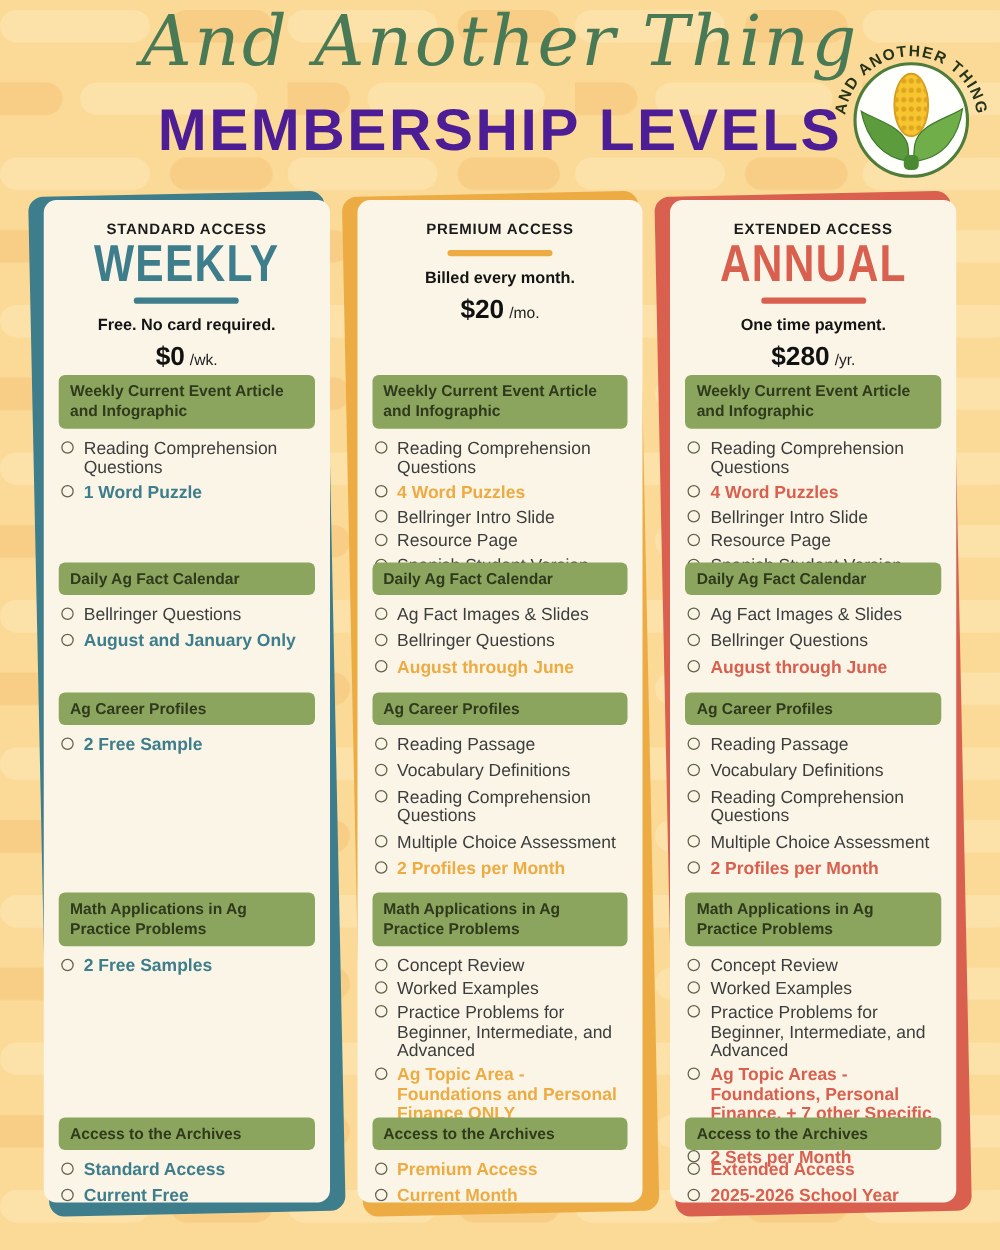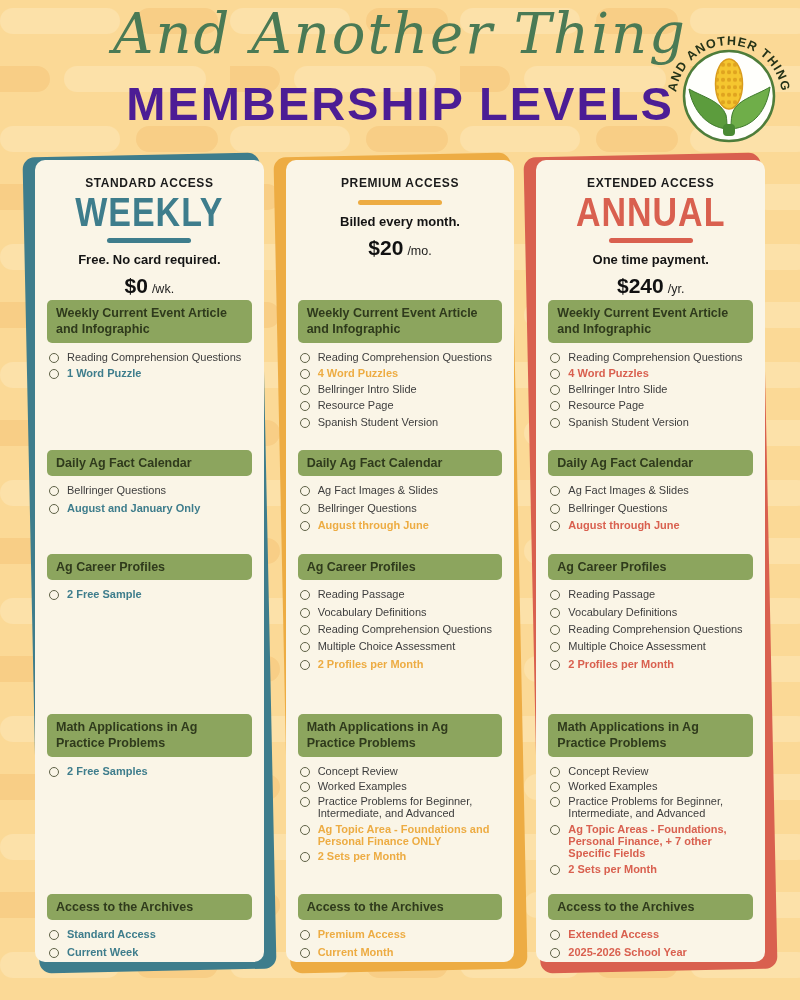--- a/index.html
+++ b/index.html
@@ -36,21 +36,21 @@
   .rows{display:flex;flex-direction:column;padding:0 12px;height:782px;}
   .row{overflow:visible;}
   .row-0{height:150px;}
   .row-1{height:104px;}
   .row-2{height:160px;}
   .row-3{height:180px;}
   .row-4{flex:1;}
   .sec-header{background:#8CA55E;border-radius:5px;padding:5px 9px;margin-bottom:8px;
     font-size:12.5px;font-weight:700;line-height:1.3;color:#2F3A1C;}
   .items{list-style:none;margin:0;padding:0 0 0 2px;}
-  .item{display:flex;gap:8px;margin-bottom:5px;font-size:11px;line-height:1.12;color:#3D3D3D;}
+  .item{display:flex;gap:8px;margin-bottom:5px;font-size:14px;line-height:1.12;color:#3D3D3D;}
   .row-3 .item{margin-bottom:3px;}
   .row-0 .item{margin-bottom:4px;}
   .bullet{flex:none;width:8px;height:8px;margin-top:2px;border:1.5px solid #5F6247;border-radius:50%;}
   .item.hl .item-text{color:var(--accent);font-weight:700;}
 </style>
 </head>
 <body>
 
 <div class="page">
 
@@ -165,21 +165,21 @@
   <div class="row row-4">
     <div class="sec-header">Access to the Archives</div>
     <ul class="items">
   <li class="item hl">
     <span class="bullet"></span>
     <span class="item-text">Standard Access</span>
   </li>
 
   <li class="item hl">
     <span class="bullet"></span>
-    <span class="item-text">Current Week</span>
+    <span class="item-text">Current Free</span>
   </li>
 </ul>
   </div>
 </div>
     </div>
   </section>
 
   <section class="card-wrap" style="--accent: #EDAC43;">
     <div class="card-shadow"></div>
     <div class="card">
@@ -323,21 +323,21 @@
 
   <section class="card-wrap" style="--accent: #D9604F;">
     <div class="card-shadow"></div>
     <div class="card">
       <div class="card-top">
         <div class="access">EXTENDED ACCESS</div>
         <div><span class="tier">ANNUAL</span></div>
         <div class="divider"></div>
         <div class="tagline">One time payment.</div>
         <div class="price">
-          <span class="amount">$240</span>
+          <span class="amount">$280</span>
           <span class="period">/yr.</span>
         </div>
       </div>
       <div class="rows">
   <div class="row row-0">
     <div class="sec-header">Weekly Current Event Article and Infographic</div>
     <ul class="items">
   <li class="item">
     <span class="bullet"></span>
     <span class="item-text">Reading Comprehension Questions</span>

